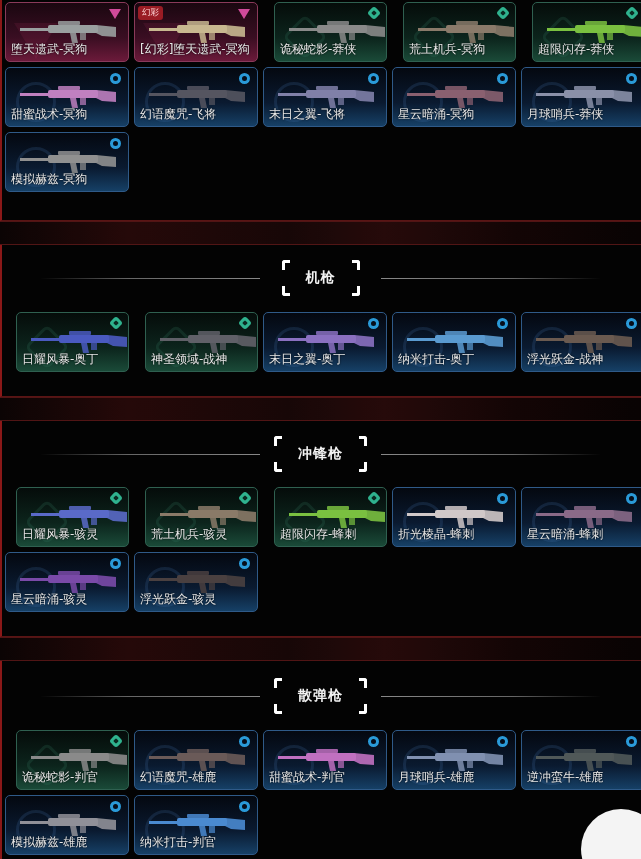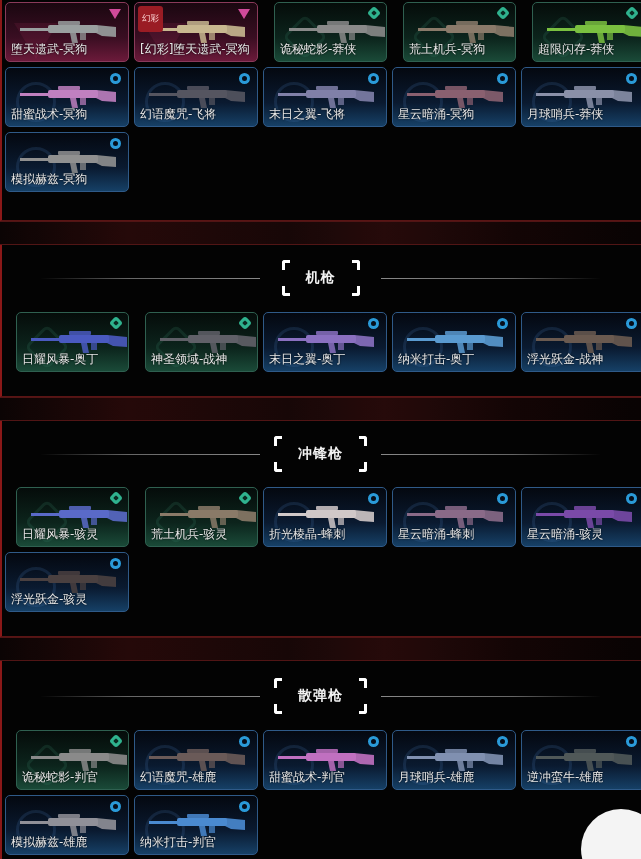--- a/index.html
+++ b/index.html
@@ -64,21 +64,21 @@
     text-shadow: 0 0 2px #000;
   }
   .card .rarity {
     position: absolute; right: 7px; top: 5px; width: 11px; height: 11px;
   }
   .rarity.circle { border: 3px solid #2a9ad8; border-radius: 50%; }
   .rarity.diamond { background: #2fb28e; border-radius: 3px; transform: rotate(45deg); width: 10px; height: 10px; }
   .rarity.diamond::after { content: ""; position: absolute; left: 3px; top: 3px; width: 4px; height: 4px; background: #0b2a22; border-radius: 1px; }
   .rarity.triangle { width: 0; height: 0; border-left: 6px solid transparent; border-right: 6px solid transparent; border-top: 10px solid #d04a9a; top: 6px; }
   .badge {
-    position: absolute; left: 3px; top: 3px; padding: 7px 4px; font-size: 8.5px; background: #9a1c24; color: #ffd6d6; border-radius: 3px;
+    position: absolute; left: 3px; top: 3px; padding: 1px 4px; font-size: 8.5px; background: #9a1c24; color: #ffd6d6; border-radius: 3px;
   }
   .white-blob {
     position: absolute; right: -20px; bottom: -30px; width: 80px; height: 80px; border-radius: 50%; background: #f4f4f4;
   }
 </style>
 </head>
 <body>
 
 <div class="panel" style="top:0; height:221px;"></div>
 <div class="divider-band" style="top:221px; height:24px;"></div>
@@ -360,20 +360,33 @@
         <rect x="2" y="9" width="52" height="3" fill="#8a7a68"></rect>
         <rect x="30" y="6" width="50" height="8" rx="2" fill="#8a7a68"></rect>
         <rect x="40" y="2" width="22" height="4" rx="1" fill="#8a7a68" opacity="0.85"></rect>
         <polygon points="78,6 98,8 98,18 84,17 78,14" fill="#8a7a68" opacity="0.9"></polygon>
         <polygon points="52,14 58,14 60,24 54,24" fill="#8a7a68" opacity="0.85"></polygon>
         <rect x="62" y="14" width="6" height="7" fill="#8a7a68" opacity="0.7"></rect>
       </svg>
       <span class="rarity diamond"></span>
       <span class="label">荒土机兵-骇灵</span>
     </div>
+    <div class="card green">
+      <div class="bg-ring"></div>
+      <svg class="weapon" viewBox="0 0 100 26" preserveAspectRatio="none">
+        <rect x="2" y="9" width="52" height="3" fill="#7ac040"></rect>
+        <rect x="30" y="6" width="50" height="8" rx="2" fill="#7ac040"></rect>
+        <rect x="40" y="2" width="22" height="4" rx="1" fill="#7ac040" opacity="0.85"></rect>
+        <polygon points="78,6 98,8 98,18 84,17 78,14" fill="#7ac040" opacity="0.9"></polygon>
+        <polygon points="52,14 58,14 60,24 54,24" fill="#7ac040" opacity="0.85"></polygon>
+        <rect x="62" y="14" width="6" height="7" fill="#7ac040" opacity="0.7"></rect>
+      </svg>
+      <span class="rarity diamond"></span>
+      <span class="label">超限闪存-蜂刺</span>
+    </div>
     <div class="card blue">
       <div class="bg-ring"></div>
       <svg class="weapon" viewBox="0 0 100 26" preserveAspectRatio="none">
         <rect x="2" y="9" width="52" height="3" fill="#d0c8c8"></rect>
         <rect x="30" y="6" width="50" height="8" rx="2" fill="#d0c8c8"></rect>
         <rect x="40" y="2" width="22" height="4" rx="1" fill="#d0c8c8" opacity="0.85"></rect>
         <polygon points="78,6 98,8 98,18 84,17 78,14" fill="#d0c8c8" opacity="0.9"></polygon>
         <polygon points="52,14 58,14 60,24 54,24" fill="#d0c8c8" opacity="0.85"></polygon>
         <rect x="62" y="14" width="6" height="7" fill="#d0c8c8" opacity="0.7"></rect>
       </svg>

